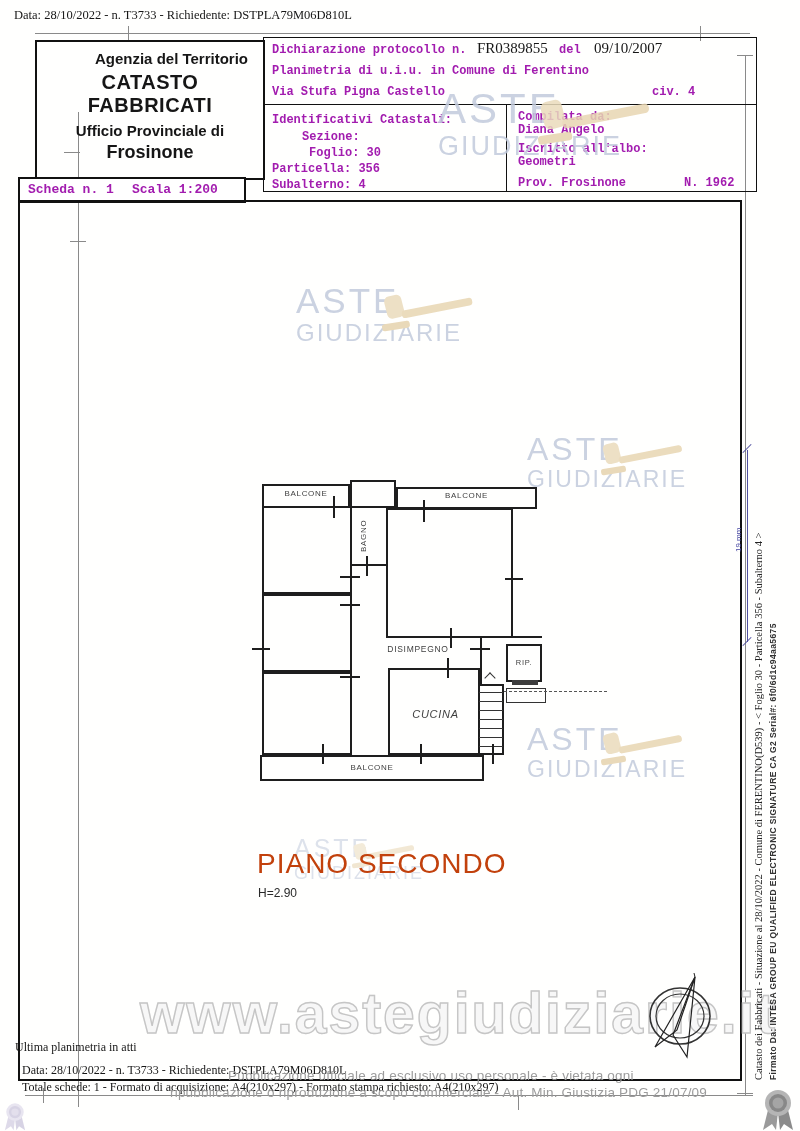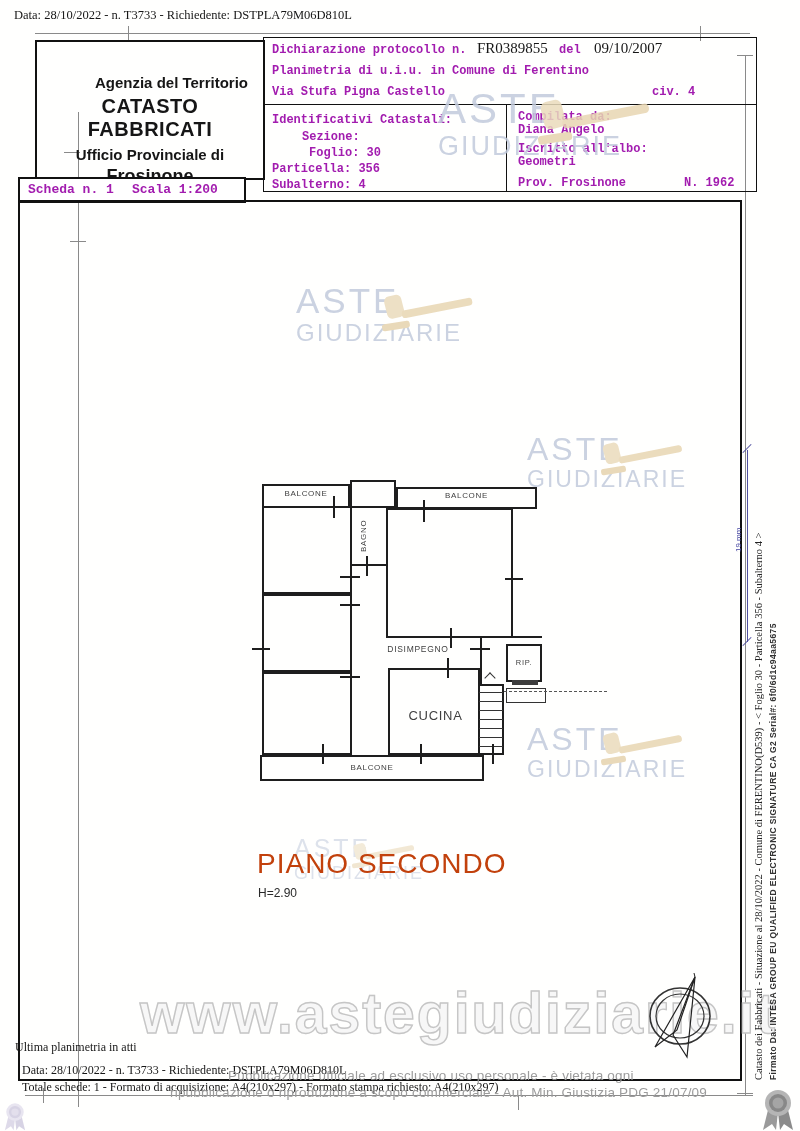--- a/index.html
+++ b/index.html
@@ -53,21 +53,21 @@
   <div class="thin" style="left:64px;top:152px;width:16px;height:1px;"></div>
   <div class="thin" style="left:70px;top:241px;width:16px;height:1px;"></div>
   <div class="thin" style="left:745px;top:55px;width:1px;height:1040px;"></div>
   <div class="thin" style="left:737px;top:55px;width:16px;height:1px;"></div>
   <div class="thin" style="left:737px;top:1093px;width:16px;height:1px;"></div>
   <div class="thin" style="left:25px;top:1095px;width:728px;height:1px;"></div>
   <div class="thin" style="left:43px;top:1088px;width:1px;height:15px;"></div>
   <div class="thin" style="left:518px;top:1095px;width:1px;height:15px;"></div>
 
   <div class="abs" id="agency-box">
-    <div style="margin-top:32px;font-size:15px;font-weight:bold;padding-left:43px;">Agenzia del Territorio</div>
+    <div style="margin-top:8px;font-size:15px;font-weight:bold;padding-left:43px;">Agenzia del Territorio</div>
     <div style="margin-top:4px;font-size:20px;font-weight:bold;letter-spacing:.5px;">CATASTO FABBRICATI</div>
     <div style="margin-top:5px;font-size:15px;font-weight:bold;">Ufficio Provinciale di</div>
     <div style="margin-top:3px;font-size:18px;font-weight:bold;">Frosinone</div>
   </div>
 
   <div class="abs" id="scheda-box">
     <span class="abs mono" style="left:8px;top:3px;font-size:13px;">Scheda n. 1</span>
     <span class="abs mono" style="left:112px;top:3px;font-size:13px;">Scala 1:200</span>
   </div>
 
@@ -162,21 +162,21 @@
     <div class="rm" style="left:4px;top:194px;width:90px;height:83px;"></div>
 
     <div class="rm" style="left:92px;top:28px;width:38px;height:60px;"></div>
     <div class="rlabel vert-label" style="left:101px;top:34px;height:48px;">BAGNO</div>
 
     <div class="rm" style="left:128px;top:30px;width:127px;height:130px;"></div>
 
     <div class="rlabel" style="left:100px;top:166px;width:120px;font-size:8.5px;">DISIMPEGNO</div>
 
     <div class="rm" style="left:130px;top:190px;width:92px;height:87px;"></div>
-    <div class="rlabel" style="left:130px;top:230px;width:95px;font-size:13px;">CUCINA</div>
+    <div class="rlabel" style="left:130px;top:230px;width:95px;font-size:11px;font-style:italic;">CUCINA</div>
 
     <div class="rm" style="left:248px;top:166px;width:36px;height:38px;"></div>
     <div class="rlabel" style="left:248px;top:180px;width:36px;font-size:7.5px;">RIP.</div>
 
     <div class="wseg" style="left:255px;top:158px;width:29px;height:2px;"></div>
     <div class="wseg" style="left:222px;top:160px;width:2px;height:46px;"></div>
 
     <div class="rm" style="left:220px;top:206px;width:26px;height:71px;"></div>
     <div class="tread" style="left:221px;top:214px;width:24px;"></div>
     <div class="tread" style="left:221px;top:223px;width:24px;"></div>

